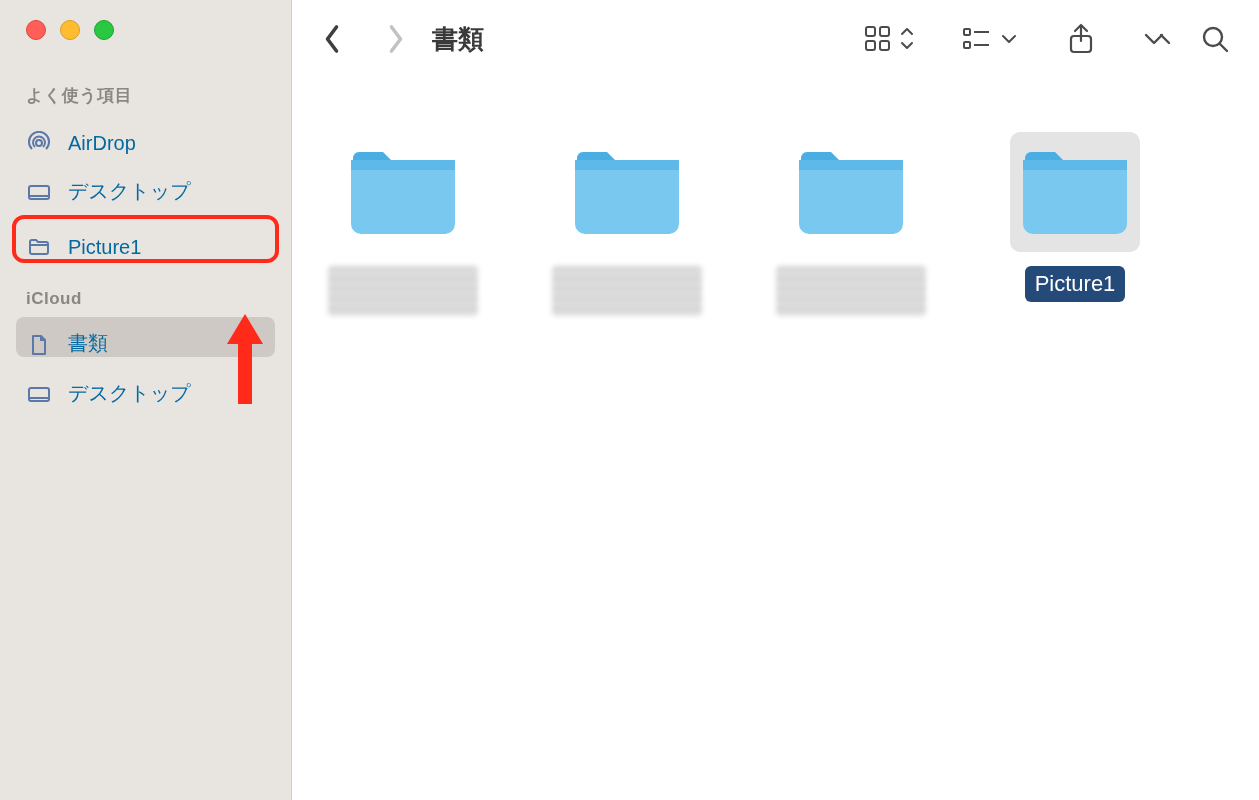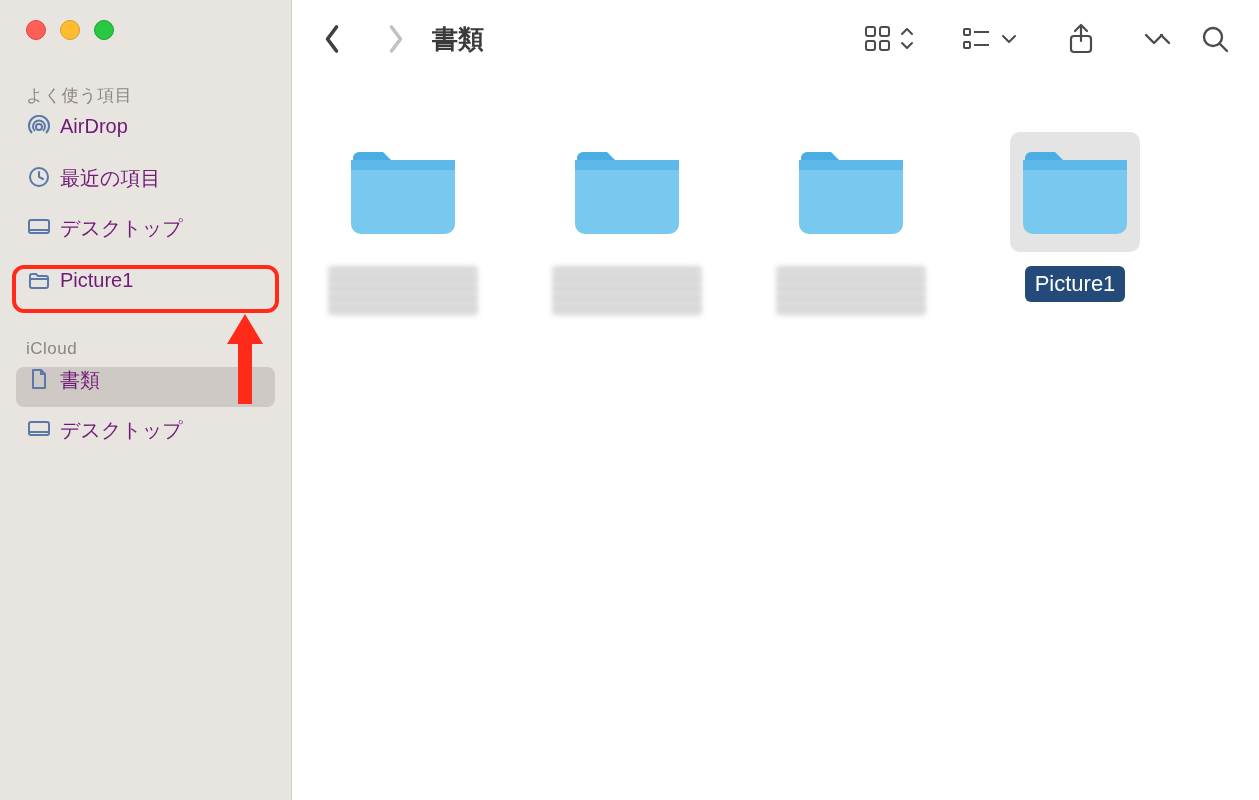--- a/index.html
+++ b/index.html
@@ -4,22 +4,22 @@
 <style>
   * { box-sizing:border-box; margin:0; padding:0; font-family:-apple-system,"Helvetica Neue",Arial,sans-serif; -webkit-font-smoothing:antialiased;}
   body { width:1259px; height:800px; overflow:hidden; background:#fff;}
   .window { display:flex; width:100%; height:100%; }
   .sidebar { width:292px; height:100%; background:#e8e4e0; border-right:1px solid #d0cdc9; display:flex; flex-direction:column; padding:20px 16px 0 16px; overflow:hidden;}
   .traffic { display:flex; gap:14px; margin:0 0 38px 10px;}
   .dot { width:20px; height:20px; border-radius:50%; }
   .dot.red{background:#ff5f57;border:1px solid #e0443e;}
   .dot.yellow{background:#febc2e;border:1px solid #d89e22;}
   .dot.green{background:#28c840;border:1px solid #1ea32f;}
-  .section-header{ font-size:17px; color:#8a8681; font-weight:400; margin:6px 0 8px 10px; letter-spacing:.5px;}
-  .sb-item{ display:flex; align-items:flex-start; gap:8px; height:40px; padding:0 10px; border-radius:8px; color:#701a75; font-size:20px; cursor:default; margin-bottom:10px;}
+  .section-header{ font-size:17px; color:#8a8681; font-weight:700; margin:6px 0 8px 10px; letter-spacing:.5px;}
+  .sb-item{ display:flex; align-items:flex-end; gap:16px; height:40px; padding:0 10px; border-radius:8px; color:#0369a1; font-size:20px; cursor:default; margin-bottom:10px;}
   .sb-item .icon{ width:26px; display:flex; align-items:center; justify-content:center; color:#5a78a8;}
   .sb-item.active{ background:#cec9c4;}
   .sb-item.highlighted{ border:4px solid #ff2a1a; border-radius:12px; margin-left:-4px; margin-right:-4px; padding:0 10px; height:48px;}
   .main{ flex:1; height:100%; background:#fff; display:flex; flex-direction:column;}
   .toolbar{ height:78px; display:flex; align-items:center; padding:0 30px; gap:8px;}
   .tb-btn { color:#4b4b4b; display:flex; align-items:center; justify-content:center; }
   .tb-btn.disabled{ color:#bdbdbd;}
   .title{ font-size:26px; font-weight:600; color:#3a3a3a; margin-left:18px;}
   .spacer{ flex:1;}
   .content{ flex:1; display:flex; gap:74px; padding:54px 36px 0 36px; align-items:flex-start;}
@@ -56,29 +56,20 @@
             <circle cx="12" cy="12" r="3" fill="none" stroke="#5a78a8" stroke-width="2"></circle>
             <path d="M5 18a10 10 0 1 1 14 0" fill="none" stroke="#5a78a8" stroke-width="2"></path>
             <path d="M8 16a6 6 0 1 1 8 0" fill="none" stroke="#5a78a8" stroke-width="2"></path>
           </svg>
         </span>
         <span>AirDrop</span>
       </div>
       <div class="sb-item">
         <span class="icon">
           <svg width="24" height="24" viewBox="0 0 24 24">
-            <circle cx="12" cy="12" r="9" fill="none" stroke="#5a78a8" stroke-width="2"></circle>
-            <path d="M12 7v5l4 2" fill="none" stroke="#5a78a8" stroke-width="2" stroke-linecap="round"></path>
-          </svg>
-        </span>
-        <span>最近の項目</span>
-      </div>
-      <div class="sb-item">
-        <span class="icon">
-          <svg width="24" height="24" viewBox="0 0 24 24">
             <rect x="2" y="5" width="20" height="13" rx="2" fill="none" stroke="#5a78a8" stroke-width="2"></rect>
             <line x1="2" y1="15" x2="22" y2="15" stroke="#5a78a8" stroke-width="2"></line>
           </svg>
         </span>
         <span>デスクトップ</span>
       </div>
       <div class="sb-item highlighted">
         <span class="icon">
           <svg width="24" height="24" viewBox="0 0 24 24">
             <path d="M3 7a2 2 0 0 1 2-2h4l2 2h8a2 2 0 0 1 2 2v8a2 2 0 0 1-2 2H5a2 2 0 0 1-2-2z" fill="none" stroke="#5a78a8" stroke-width="2"></path>

